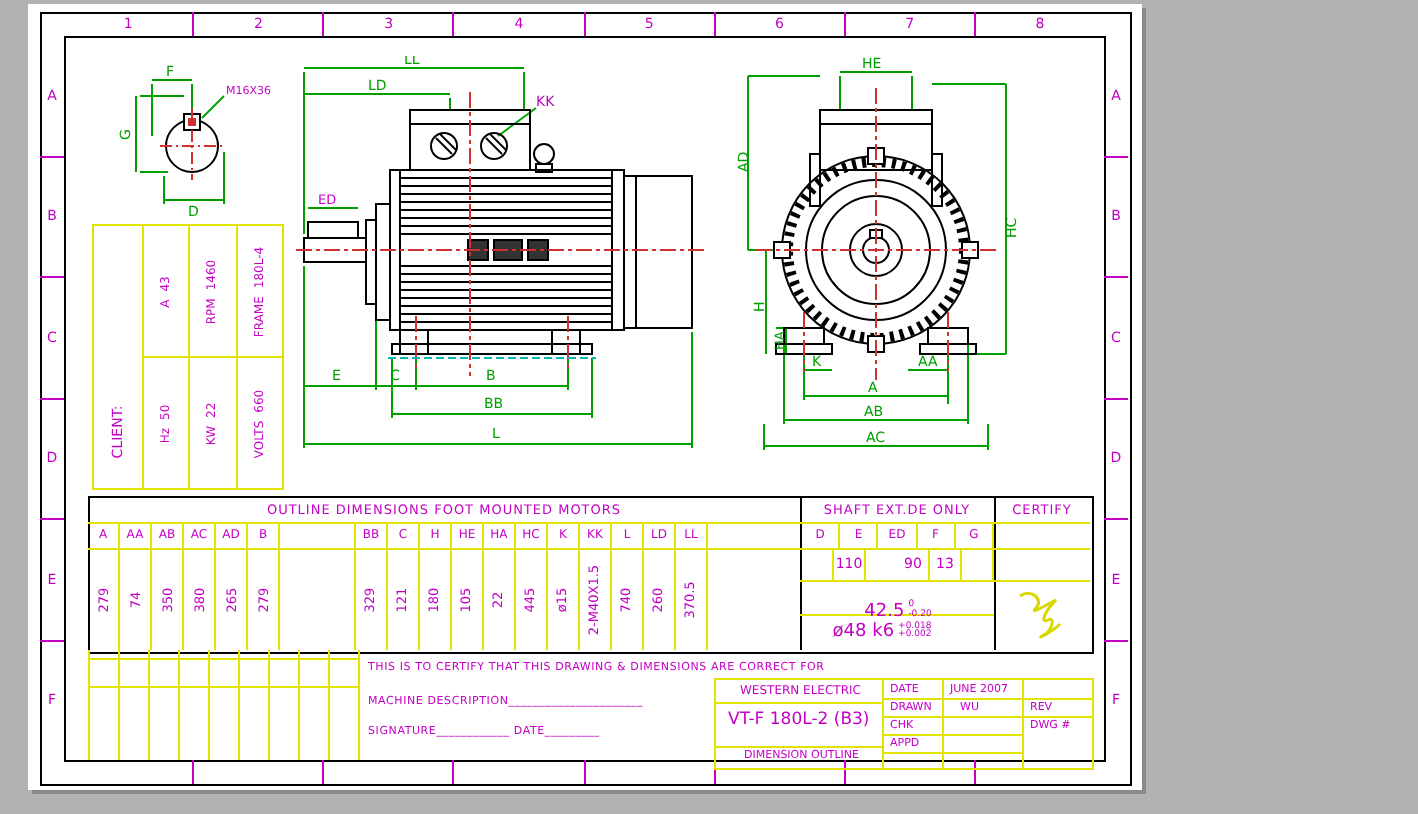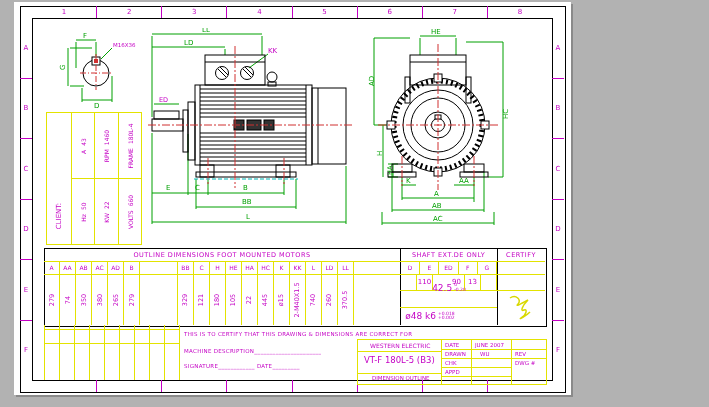--- a/index.html
+++ b/index.html
@@ -522,28 +522,28 @@
         </div>
         <div class="scol" style="flex:1;height:100%;font-size:7px;">
           <span>13</span>
         </div>
         <div class="scol" style="flex:1;height:100%;font-size:7px;">
           <span></span>
         </div>
       </div>
     <div class="hl" style="left:386px;top:288px;width:145px;"></div>
     <div class="hl" style="left:386px;top:305px;width:97px;"></div>
-    <div class="srow" style="left:387px;top:278px;width:96px;height:15px;">
+    <div class="srow" style="left:387px;top:296px;width:96px;height:15px;">
       <span class="bigdim">42.5</span>
       <span class="tol">
           <div>0</div>
           <div>-0.20</div>
         </span>
     </div>
-    <div class="srow" style="left:368px;top:306px;width:96px;height:16px;">
+    <div class="srow" style="left:379px;top:306px;width:96px;height:16px;">
       <span class="bigdim">ø48 k6</span>
       <span class="tol">
           <div>+0.018</div>
           <div>+0.002</div>
         </span>
     </div>
 
     <svg class="abs" style="left:492px;top:290px;" width="32" height="30" viewBox="0 0 32 30">
       <path d="M4,6 C10,2 16,8 12,12 C8,16 18,10 22,8 C16,14 14,20 18,18 C22,16 20,24 15,26 C12,28 20,24 24,20" stroke="#d8d800" stroke-width="1.5" fill="none"></path>
     </svg>
@@ -574,21 +574,21 @@
       <div class="vl" style="left:83px;top:0;height:44px;"></div>
       <div class="vl" style="left:113px;top:0;height:44px;"></div>
       <div class="vl" style="left:153px;top:0;height:44px;"></div>
       <div class="hl" style="left:0;top:11px;width:83px;"></div>
       <div class="hl" style="left:0;top:33px;width:83px;"></div>
       <div class="hl" style="left:83px;top:9px;width:105px;"></div>
       <div class="hl" style="left:83px;top:18px;width:105px;"></div>
       <div class="hl" style="left:83px;top:27px;width:70px;"></div>
       <div class="hl" style="left:83px;top:36px;width:70px;"></div>
       <div class="tbtxt" style="left:12px;top:2px;font-size:6px;">WESTERN ELECTRIC</div>
-      <div class="tbtxt" style="left:6px;top:15px;font-size:8.5px;">VT-F 180L-5 (B3)</div>
+      <div class="tbtxt" style="left:6px;top:15px;font-size:8.5px;">VT-F 180L-2 (B3)</div>
       <div class="tbtxt" style="left:14px;top:35px;font-size:5.5px;">DIMENSION OUTLINE</div>
       <div class="tbtxt" style="left:87px;top:2px;font-size:5.5px;">DATE</div>
       <div class="tbtxt" style="left:117px;top:2px;font-size:5.5px;">JUNE 2007</div>
       <div class="tbtxt" style="left:87px;top:11px;font-size:5.5px;">DRAWN</div>
       <div class="tbtxt" style="left:122px;top:11px;font-size:5.5px;">WU</div>
       <div class="tbtxt" style="left:87px;top:20px;font-size:5.5px;">CHK</div>
       <div class="tbtxt" style="left:87px;top:29px;font-size:5.5px;">APPD</div>
       <div class="tbtxt" style="left:157px;top:11px;font-size:5.5px;">REV</div>
       <div class="tbtxt" style="left:157px;top:20px;font-size:5.5px;">DWG #</div>
     </div>

